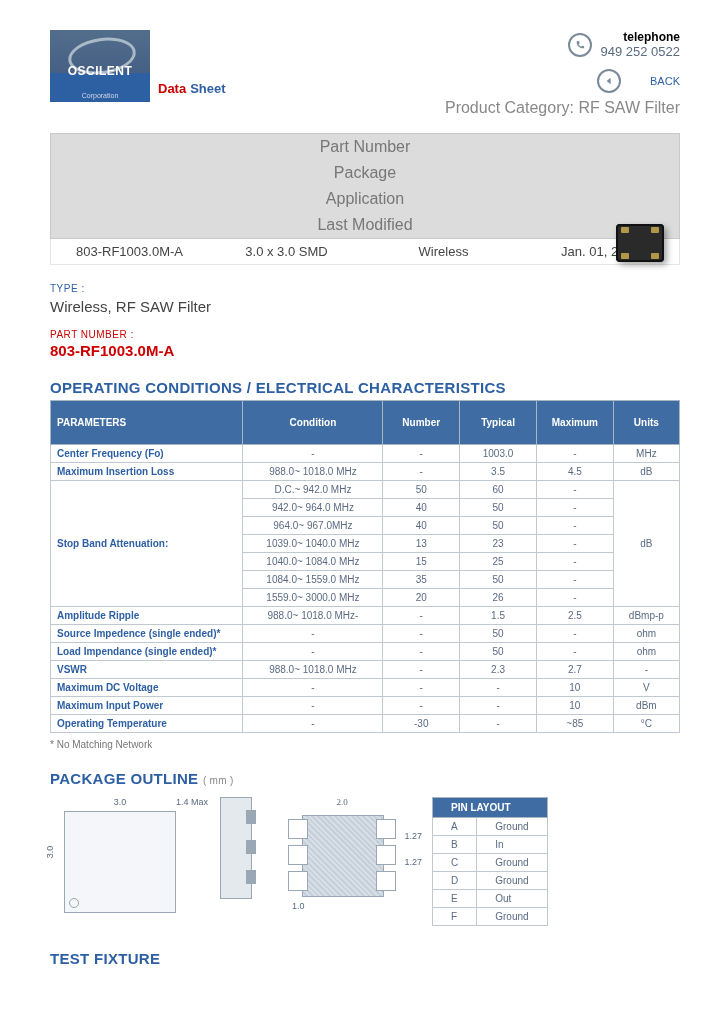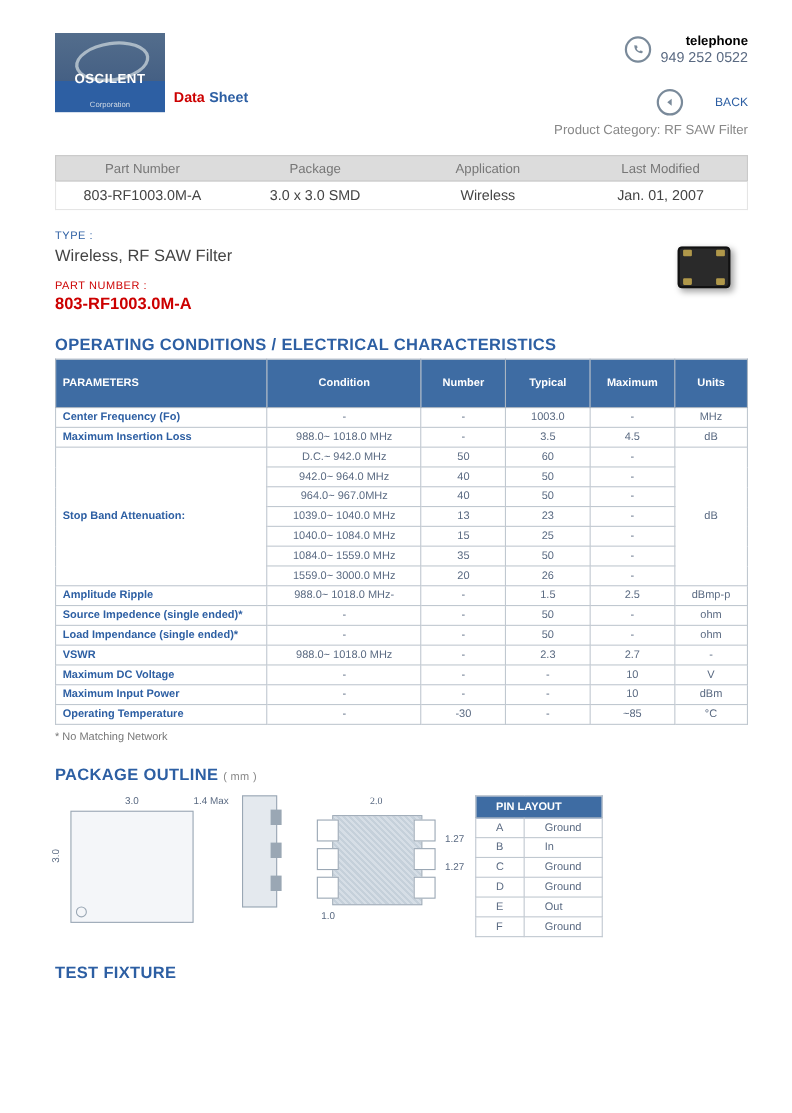--- a/index.html
+++ b/index.html
@@ -70,27 +70,28 @@
     text-align:right;
     color:#2d5fa3;
   }
   .contact-row { display:flex; justify-content:flex-end; align-items:center; gap:8px; font-size:12px; margin-bottom:2px;}
   .icon-circle {
     width:20px;height:20px;border:2px solid #7a8a9a;border-radius:50%;
     display:inline-flex;align-items:center;justify-content:center;
     color:#7a8a9a;font-size:12px;
   }
   .back-link { color:#2d5fa3; font-size:11px;}
-  .prodcat { color:#888; font-size:12px; margin-top:6px;}
+  .prodcat { color:#888; font-size:16px; margin-top:6px;}
   .gray-bar {
     display:flex;
     background:#dcdcdc;
     border:1px solid #c9c9c9;
-    font-size:12px;
+    font-size:16px;
     color:#777;
+    flex-direction:column;
   }
   .gray-bar .cell { flex:1; text-align:center; padding:4px 2px;}
   .value-bar {
     display:flex;
     font-size:13px;
     color:#444;
     border-left:1px solid #e5e5e5;
     border-right:1px solid #e5e5e5;
     border-bottom:1px solid #e5e5e5;
   }
@@ -185,21 +186,21 @@
         <span class="icon-circle">
           <svg width="10" height="10" viewBox="0 0 24 24">
               <path fill="#7a8a9a" d="M6 2c-1 0-2 1-2 2 0 9 7 16 16 16 1 0 2-1 2-2v-3l-5-1-2 2c-3-1-5-3-6-6l2-2-1-5H6z"></path>
             </svg>
         </span>
         <div>
           <div class="tel-label">telephone</div>
           <div class="tel-num">949 252 0522</div>
         </div>
       </div>
-      <div class="contact-row" style="margin-top:22px;gap:29px;">
+      <div class="contact-row" style="margin-top:10px;gap:29px;">
         <span class="icon-circle">
           <svg width="8" height="8" viewBox="0 0 10 10">
               <path fill="#7a8a9a" d="M7 1 L2 5 L7 9 Z"></path>
             </svg>
         </span>
         <span class="back-link">BACK</span>
       </div>
       <div class="prodcat">
         <span>Product Category:</span>
         <span>RF SAW Filter</span>

